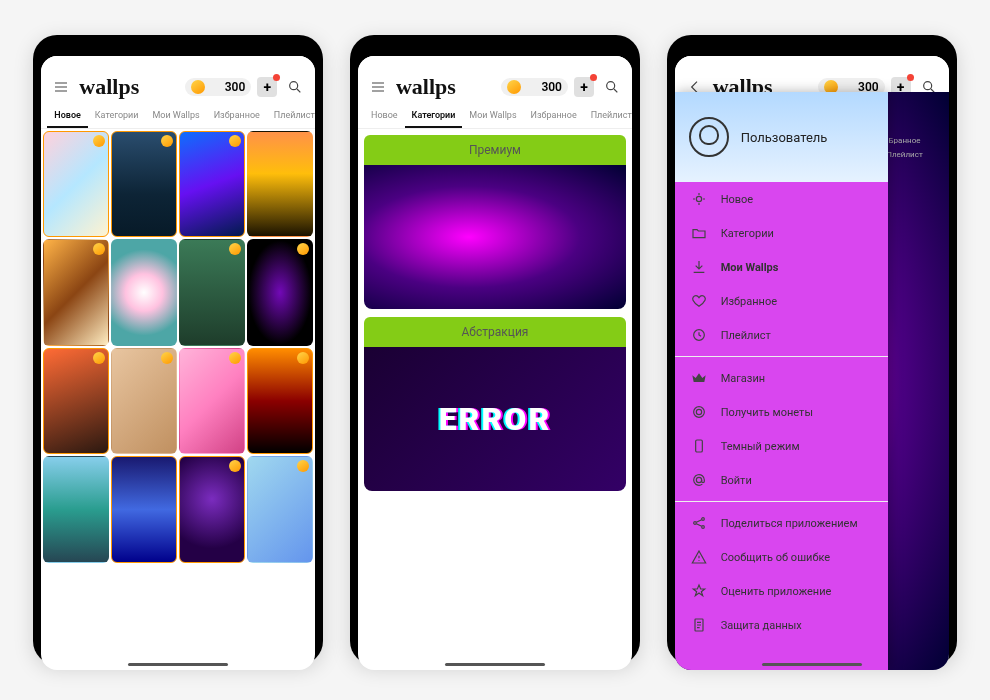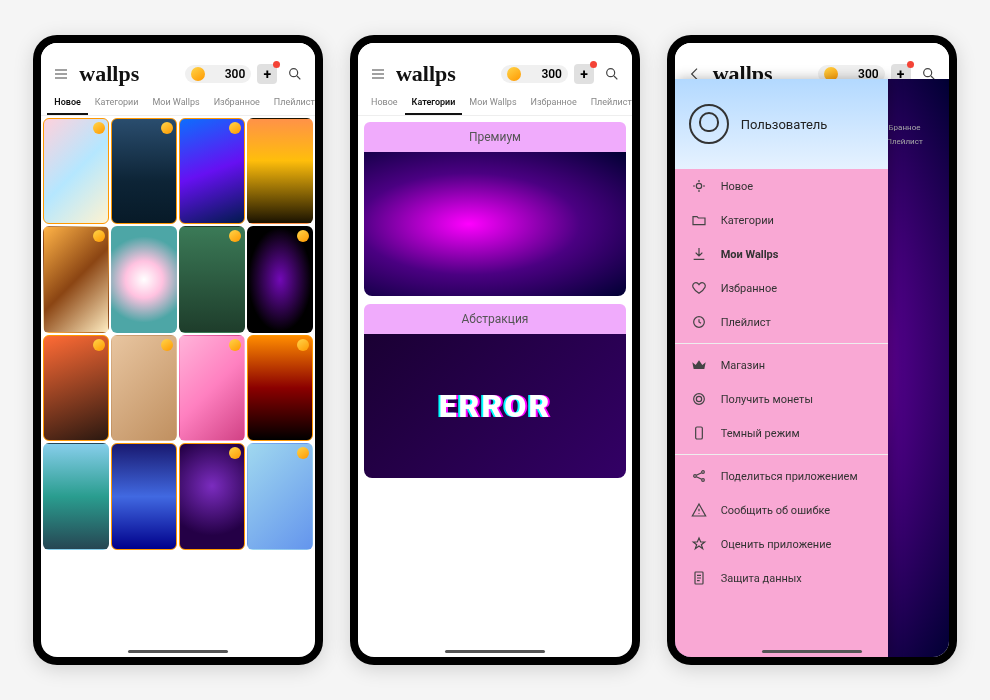--- a/index.html
+++ b/index.html
@@ -19,21 +19,21 @@
   padding: 8px;
   box-shadow: 0 4px 20px rgba(0,0,0,0.15);
   position: relative;
 }
 .screen {
   width: 100%; height: 100%;
   background: #fff;
   border-radius: 16px;
   overflow: hidden;
   position: relative;
-  display: flex; flex-direction: column;
+  display: flex; flex-direction: column; margin-top: 13px;
 }
 .status-bar { height: 14px; background: #fff; }
 .topbar {
   display: flex; align-items: center;
   padding: 4px 8px; gap: 6px;
   background: #fff;
 }
 .hamburger, .back-btn, .search-btn { width: 24px; height: 24px; display:flex; align-items:center; justify-content:center; cursor:pointer; }
 .logo { font-family: "Brush Script MT", cursive; font-weight: bold; font-size: 22px; color:#111; flex:1; }
 .coin-pill {
@@ -75,32 +75,32 @@
 .th8{background:radial-gradient(ellipse at center,#7209b7,#000 70%)}
 .th9{background:linear-gradient(160deg,#ff6b35,#2b1810)}
 .th10{background:linear-gradient(135deg,#e8c5a0,#c09060)}
 .th11{background:linear-gradient(135deg,#ffb3d9,#ff80c0,#d14285)}
 .th12{background:linear-gradient(180deg,#ff8c00,#8b0000,#000)}
 .th13{background:linear-gradient(180deg,#87ceeb 0%,#2a9d8f 50%,#264653 100%)}
 .th14{background:linear-gradient(180deg,#191970,#4169e1,#00008b)}
 .th15{background:radial-gradient(circle at 50% 40%,#7b2cbf,#240046 70%)}
 .th16{background:linear-gradient(135deg,#a0d8ef,#6495ed)}
 
-.cat-header { text-align:center; padding:8px; font-size:12px; color:#555; background:#f0abfc; border-radius:6px 6px 0 0; margin-top:4px;}
+.cat-header { text-align:center; padding:8px; font-size:12px; color:#555; background:#84cc16; border-radius:6px 6px 0 0; margin-top:4px;}
 .cat-card { margin:0 4px 4px 4px; border-radius:8px; overflow:hidden; background:#fff; }
 .cat-img { height:144px; }
 .cat-img1{background:radial-gradient(ellipse at 40% 50%,#ff00ff,#4b0082,#000033)}
 .cat-img2{background:linear-gradient(135deg,#1a0033,#330066);position:relative;display:flex;align-items:center;justify-content:center}
 .error-text{font-size:32px;font-weight:900;color:#fff;text-shadow:-2px 0 #0ff,2px 0 #f0f;letter-spacing:2px}
 .cat-img3{background:linear-gradient(180deg,#ff7b00 0%,#ffb84d 30%,#3d3d5c 60%,#1a1a2e 100%)}
 .homebar{position:absolute;bottom:4px;left:50%;transform:translateX(-50%);width:100px;height:3px;background:#555;border-radius:3px}
 
 .drawer-scrim{position:absolute;inset:0;top:36px;}
 .drawer-bg{position:absolute;inset:0;background:radial-gradient(ellipse at 40% 50%,#ff00ff,#4b0082,#000033);opacity:1}
-.drawer{position:absolute;left:0;top:0;bottom:0;width:78%;background:#f9a8d4;box-shadow:2px 0 12px rgba(0,0,0,.3);display:flex;flex-direction:column}
+.drawer{position:absolute;left:0;top:0;bottom:0;width:78%;background:#d946ef;box-shadow:2px 0 12px rgba(0,0,0,.3);display:flex;flex-direction:column}
 .drawer-header{height:90px;background:linear-gradient(180deg,#b3d9ff,#e6f2ff);display:flex;align-items:center;gap:12px;padding:0 14px}
 .avatar-circle{width:40px;height:40px;border:2px solid #333;border-radius:50%;display:flex;align-items:center;justify-content:center}
 .avatar-inner{width:20px;height:20px;border:2px solid #333;border-radius:50% 50% 45% 45%;position:relative;top:-2px}
 .drawer-user{font-size:13px;color:#222}
 .drawer-sep{height:1px;background:#eee;margin:4px 0}
 .drawer-item{display:flex;align-items:center;gap:14px;padding:9px 16px;font-size:11px;color:#333;cursor:pointer}
 .drawer-item.bold{font-weight:700}
 .drawer-icon{width:16px;height:16px;display:flex;align-items:center;justify-content:center;color:#444}
 .bg-tabs{position:absolute;right:14px;top:36px;width:22%;padding:6px 2px;font-size:8px;color:#aaa;text-align:center;line-height:1.8}
 svg{width:16px;height:16px;stroke:#444;stroke-width:1.8;fill:none}
@@ -326,20 +326,29 @@
           <span>Получить монеты</span>
         </div>
         <div class="drawer-item">
           <span class="drawer-icon">
               <svg viewBox="0 0 24 24">
                 <rect x="7" y="3" width="10" height="18" rx="2"></rect>
               </svg>
             </span>
           <span>Темный режим</span>
         </div>
+        <div class="drawer-item">
+          <span class="drawer-icon">
+              <svg viewBox="0 0 24 24">
+                <circle cx="12" cy="12" r="4"></circle>
+                <path d="M16 12v2a2 2 0 004 0v-2a8 8 0 10-3 6.2"></path>
+              </svg>
+            </span>
+          <span>Войти</span>
+        </div>
         <div class="drawer-sep"></div>
         <div class="drawer-item">
           <span class="drawer-icon">
               <svg viewBox="0 0 24 24">
                 <circle cx="6" cy="12" r="2"></circle>
                 <circle cx="18" cy="6" r="2"></circle>
                 <circle cx="18" cy="18" r="2"></circle>
                 <path d="M8 11l8-4M8 13l8 4"></path>
               </svg>
             </span>

